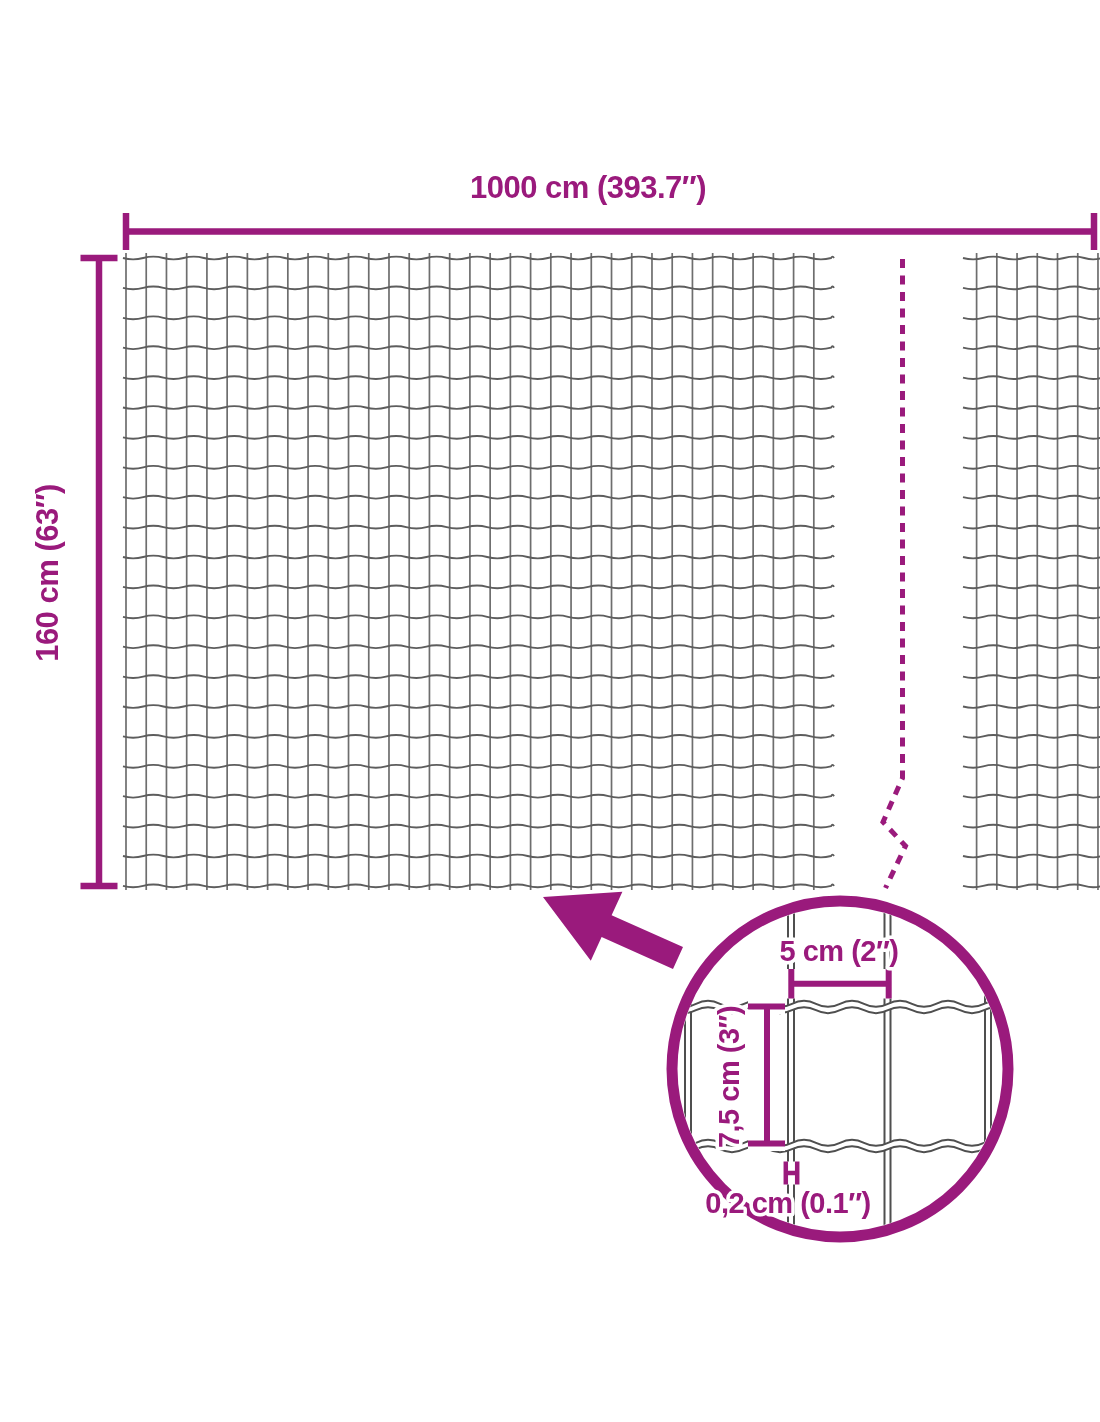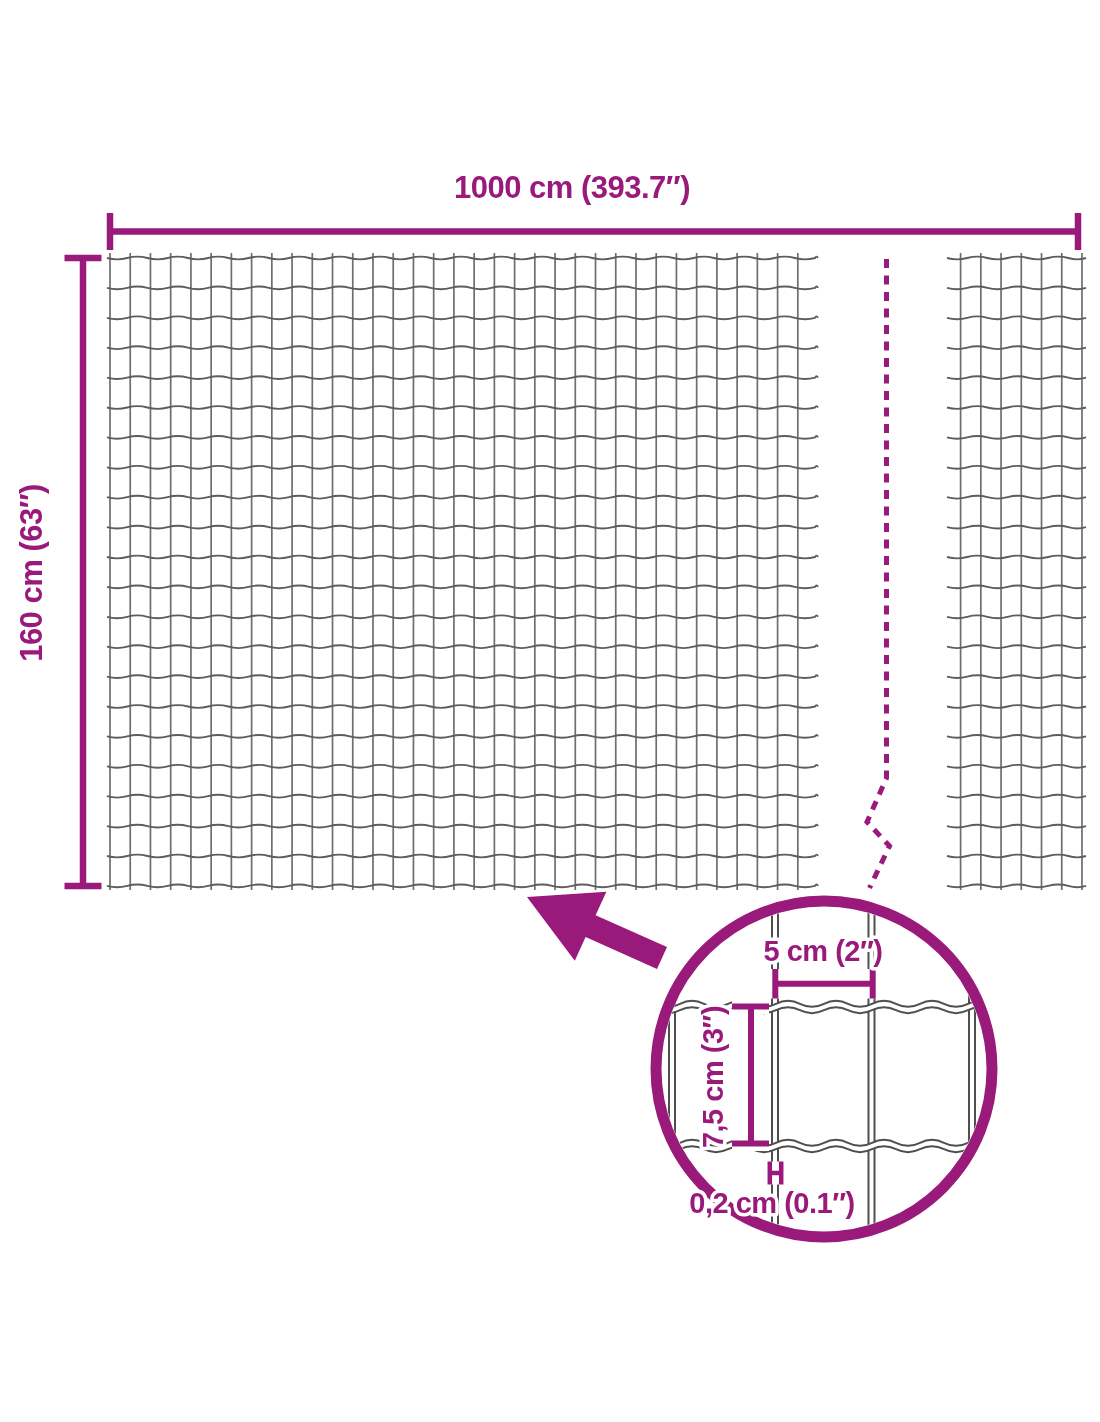--- a/index.html
+++ b/index.html
@@ -1,16 +1,16 @@
 <!DOCTYPE html>
 <html><head>
 <meta charset="utf-8">
 <style>
   html, body { margin: 0; padding: 0; background: #ffffff; }
-  .stage { width: 956px; height: 1422px; position: relative; background: #ffffff; }
+  .stage { width: 956px; height: 1422px; position: relative; background: #ffffff; margin-left: 16px; }
   svg { display: block; }
   .dim-label {
     font-family: "Liberation Sans", sans-serif;
     font-weight: bold;
     font-size: 31px;
     fill: #9A1A7C;
     letter-spacing: -0.5px;
   }
   .dim-label-small {
     font-family: "Liberation Sans", sans-serif;

